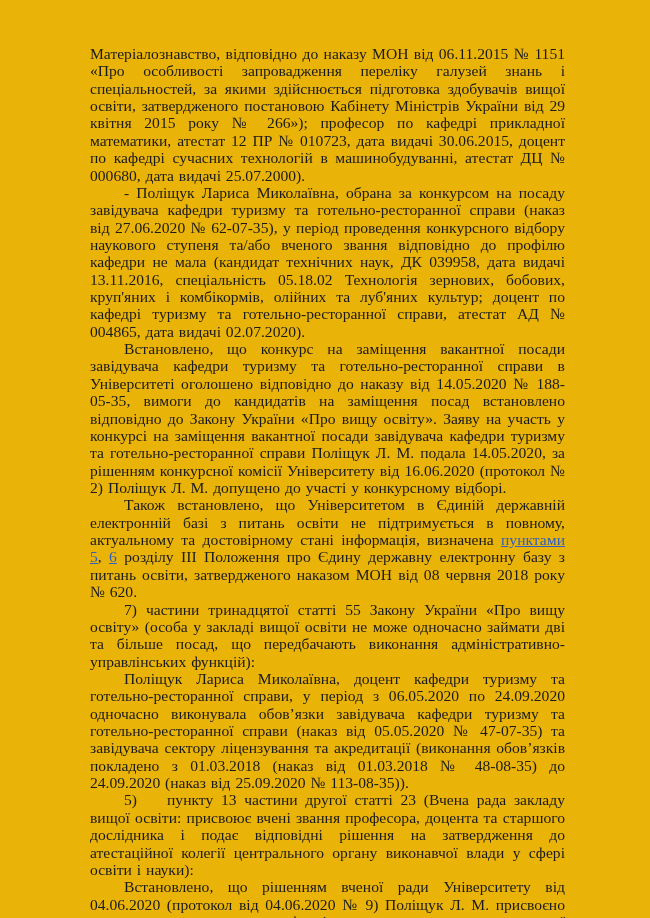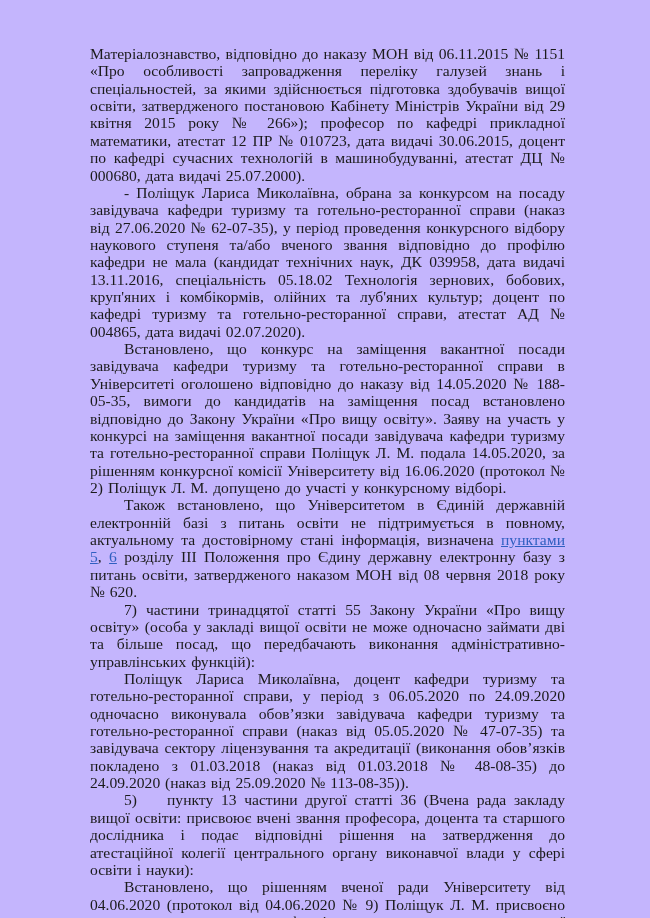--- a/index.html
+++ b/index.html
@@ -4,21 +4,21 @@
 <style>
   html, body {
     margin: 0;
     padding: 0;
     background: #ffffff;
   }
   .page {
     position: relative;
     width: 650px;
     height: 918px;
-    background: #c4b5fd;
+    background: #eab308;
     box-sizing: border-box;
     padding: 45px 85px 0 90px;
     overflow: hidden;
   }
   .doc-body {
     width: 475px;
   }
   .para {
     margin: 0;
     font-family: "Liberation Serif", serif;
@@ -46,16 +46,16 @@
 <body>
 
 <div class="page">
   <div class="doc-body">
       <p class="para" style="color: rgb(27, 27, 27);"><span>Матеріалознавство, відповідно до наказу МОН від 06.11.2015 № 1151 «Про особливості запровадження переліку галузей знань і спеціальностей, за якими здійснюється підготовка здобувачів вищої освіти, затвердженого постановою Кабінету Міністрів України від 29 квітня 2015 року № 266»); професор по кафедрі прикладної математики, атестат 12 ПР № 010723, дата видачі 30.06.2015, доцент по кафедрі сучасних технологій в машинобудуванні, атестат ДЦ № 000680, дата видачі 25.07.2000).</span></p>
       <p class="para indent" style="color: rgb(27, 27, 27);"><span>- Поліщук Лариса Миколаївна, обрана за конкурсом на посаду завідувача кафедри туризму та готельно-ресторанної справи (наказ від 27.06.2020 № 62-07-35), у період проведення конкурсного відбору наукового ступеня та/або вченого звання відповідно до профілю кафедри не мала (кандидат технічних наук, ДК 039958, дата видачі 13.11.2016, спеціальність 05.18.02 Технологія зернових, бобових, круп'яних і комбікормів, олійних та луб'яних культур; доцент по кафедрі туризму та готельно-ресторанної справи, атестат АД № 004865, дата видачі 02.07.2020).</span></p>
       <p class="para indent" style="color: rgb(27, 27, 27);"><span>Встановлено, що конкурс на заміщення вакантної посади завідувача кафедри туризму та готельно-ресторанної справи в Університеті оголошено відповідно до наказу від 14.05.2020 № 188-05-35, вимоги до кандидатів на заміщення посад встановлено відповідно до Закону України «Про вищу освіту». Заяву на участь у конкурсі на заміщення вакантної посади завідувача кафедри туризму та готельно-ресторанної справи Поліщук Л. М. подала 14.05.2020, за рішенням конкурсної комісії Університету від 16.06.2020 (протокол № 2) Поліщук Л. М. допущено до участі у конкурсному відборі.</span></p>
       <p class="para indent" style="color: rgb(27, 27, 27);"><span>Також встановлено, що Університетом в Єдиній державній електронній базі з питань освіти не підтримується в повному, актуальному та достовірному стані інформація, визначена </span><a class="doc-link" href="#" style="color: rgb(47, 95, 193);">пунктами 5</a><span>, </span><a class="doc-link" href="#" style="color: rgb(47, 95, 193);">6</a><span> розділу III Положення про Єдину державну електронну базу з питань освіти, затвердженого наказом МОН від 08 червня 2018 року № 620.</span></p>
       <p class="para indent" style="color: rgb(27, 27, 27);"><span>7) частини тринадцятої статті 55 Закону України «Про вищу освіту» (особа у закладі вищої освіти не може одночасно займати дві та більше посад, що передбачають виконання адміністративно-управлінських функцій):</span></p>
       <p class="para indent" style="color: rgb(27, 27, 27);"><span>Поліщук Лариса Миколаївна, доцент кафедри туризму та готельно-ресторанної справи, у період з 06.05.2020 по 24.09.2020 одночасно виконувала обов’язки завідувача кафедри туризму та готельно-ресторанної справи (наказ від 05.05.2020 № 47-07-35) та завідувача сектору ліцензування та акредитації (виконання обов’язків покладено з 01.03.2018 (наказ від 01.03.2018 № 48-08-35) до 24.09.2020 (наказ від 25.09.2020 № 113-08-35)).</span></p>
-      <p class="para indent" style="color: rgb(27, 27, 27);"><span>5)</span><span class="tab"></span><span>пункту 13 частини другої статті 36 (Вчена рада закладу вищої освіти: присвоює вчені звання професора, доцента та старшого дослідника і подає відповідні рішення на затвердження до атестаційної колегії центрального органу виконавчої влади у сфері освіти і науки):</span></p>
+      <p class="para indent" style="color: rgb(27, 27, 27);"><span>5)</span><span class="tab"></span><span>пункту 13 частини другої статті 23 (Вчена рада закладу вищої освіти: присвоює вчені звання професора, доцента та старшого дослідника і подає відповідні рішення на затвердження до атестаційної колегії центрального органу виконавчої влади у сфері освіти і науки):</span></p>
       <p class="para indent" style="color: rgb(27, 27, 27);"><span>Встановлено, що рішенням вченої ради Університету від 04.06.2020 (протокол від 04.06.2020 № 9) Поліщук Л. М. присвоєно вчене звання доцента по кафедрі туризму та готельно-ресторанної справи.</span></p>
     </div>
 </div>
 
 </body></html>

